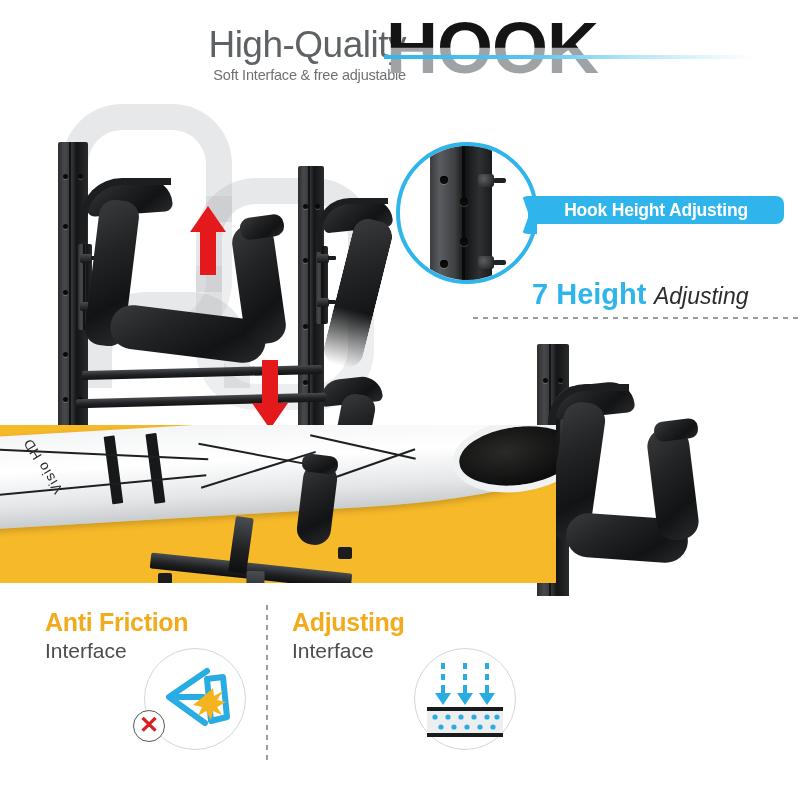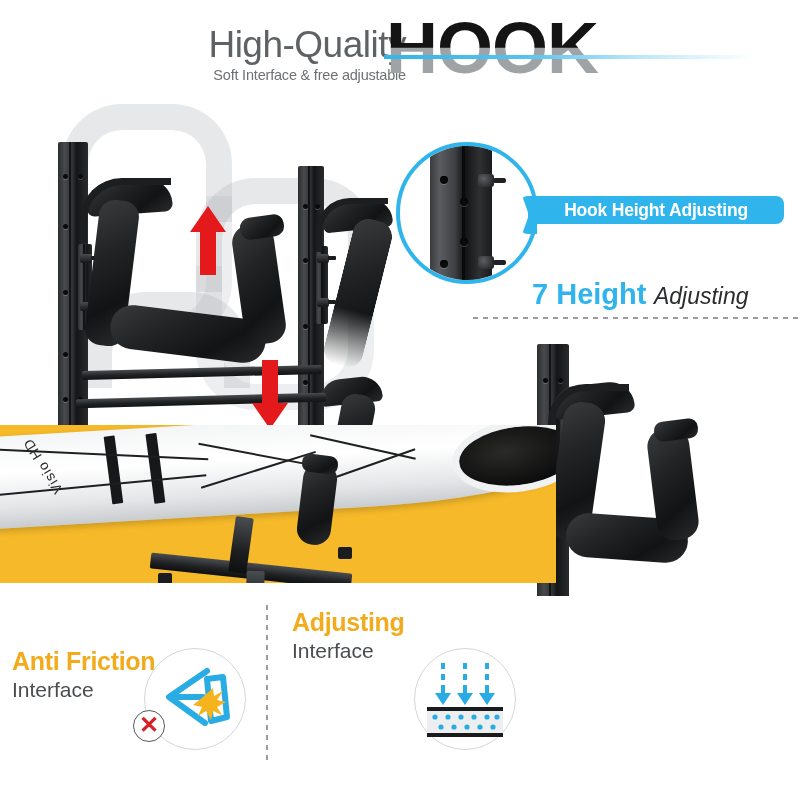--- a/index.html
+++ b/index.html
@@ -277,21 +277,21 @@
   </div>
 
   <div class="heightline">
     <span class="b">7 Height</span>
     <span class="g">Adjusting</span>
   </div>
 
   <div class="dash-h"></div>
   <div class="dash-v"></div>
 
-  <div class="feat" style="left:12px;top:608px;margin-top:39px;">
+  <div class="feat" style="left:45px;top:608px;">
     <div class="feat-title">Anti Friction</div>
     <div class="feat-sub">Interface</div>
   </div>
   <div class="icon-circle" style="left:144px;top:648px;width:100px;height:100px;">
     <svg width="100" height="100" viewBox="0 0 100 100">
       <path d="M62 22 L24 48 L60 74" fill="none" stroke="#29ace3" stroke-width="6" stroke-linecap="round" stroke-linejoin="round"></path>
       <path d="M26 48 L58 48" fill="none" stroke="#29ace3" stroke-width="6" stroke-linecap="round"></path>
       <path d="M62 30 L78 28 L82 68 L66 72 Z" fill="none" stroke="#29ace3" stroke-width="6" stroke-linejoin="round"></path>
       <path d="M58 48 l10 -9 l1 8 l9 -5 l-6 9 l9 2 l-9 5 l5 8 l-9 -4 l-2 9 l-5 -9 l-8 5 l4 -9 l-9 -2 Z" fill="#f5b31e"></path>
     </svg>

